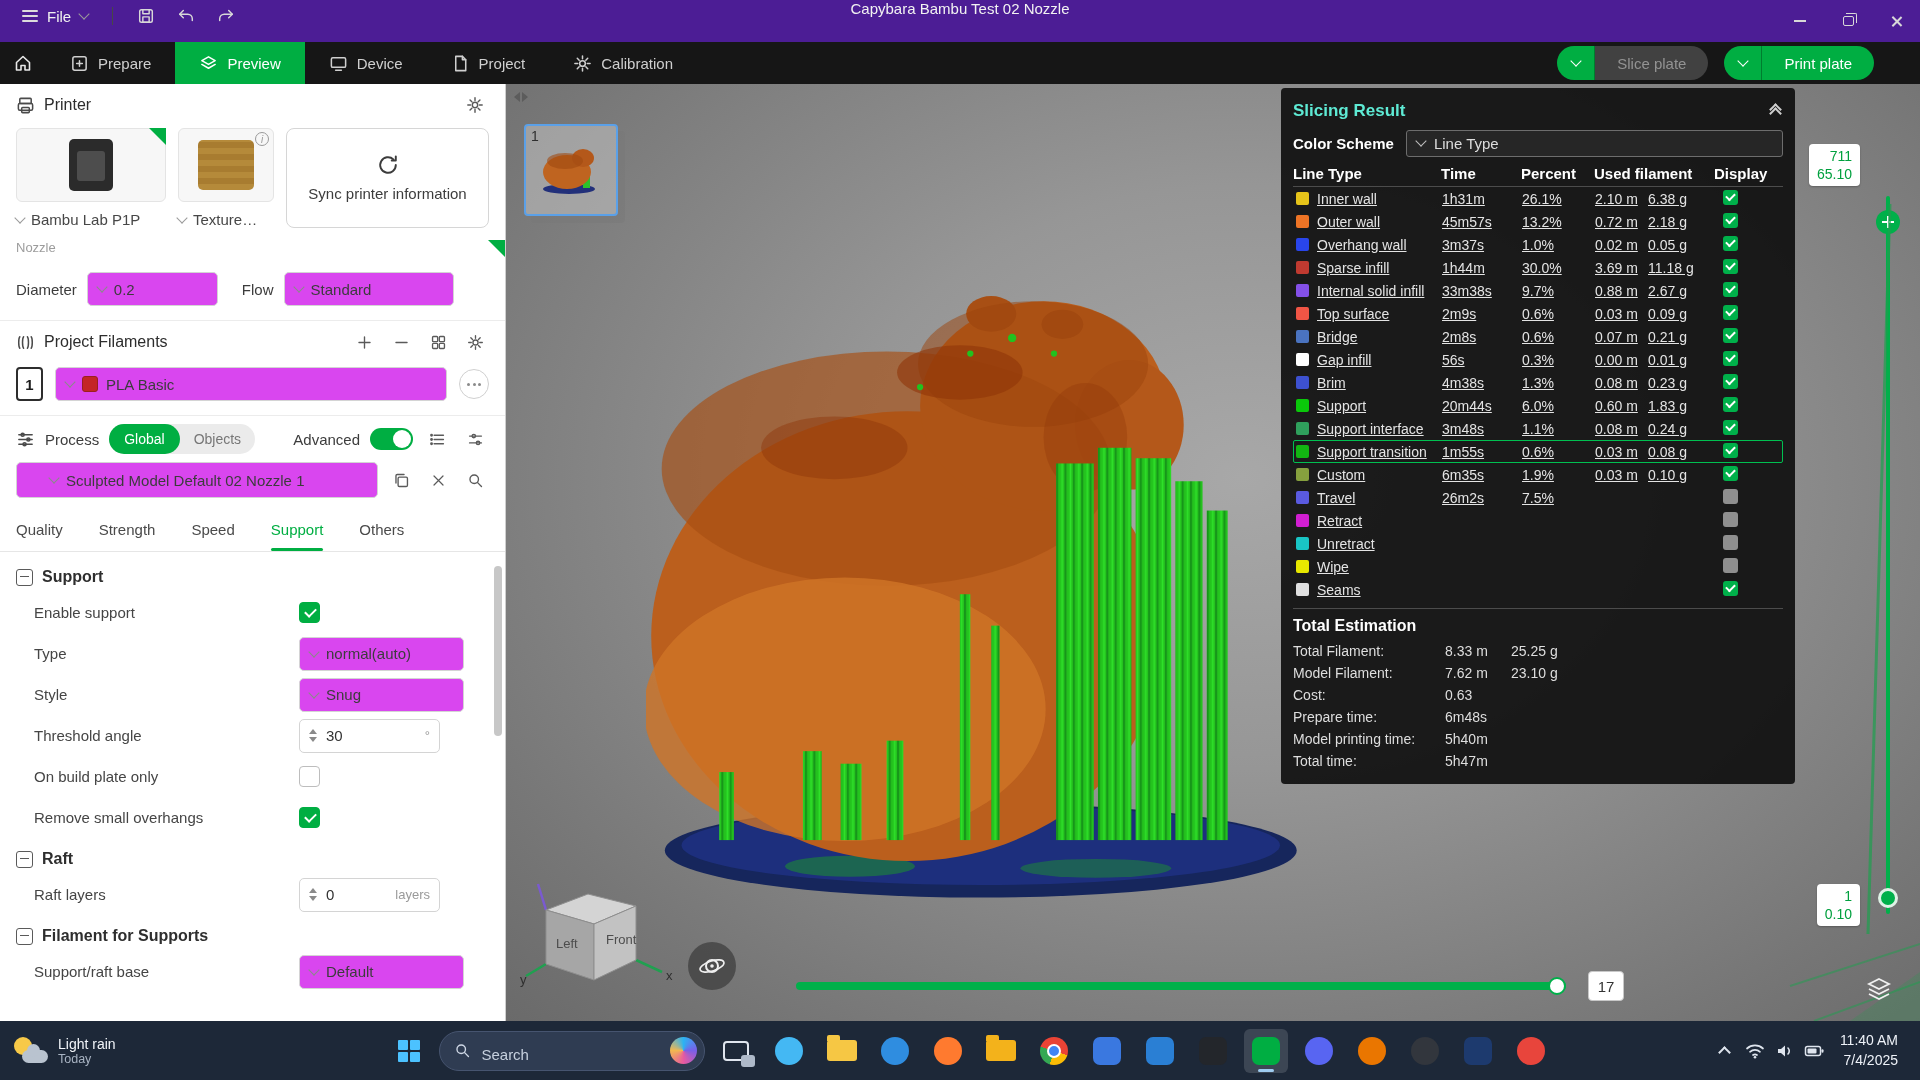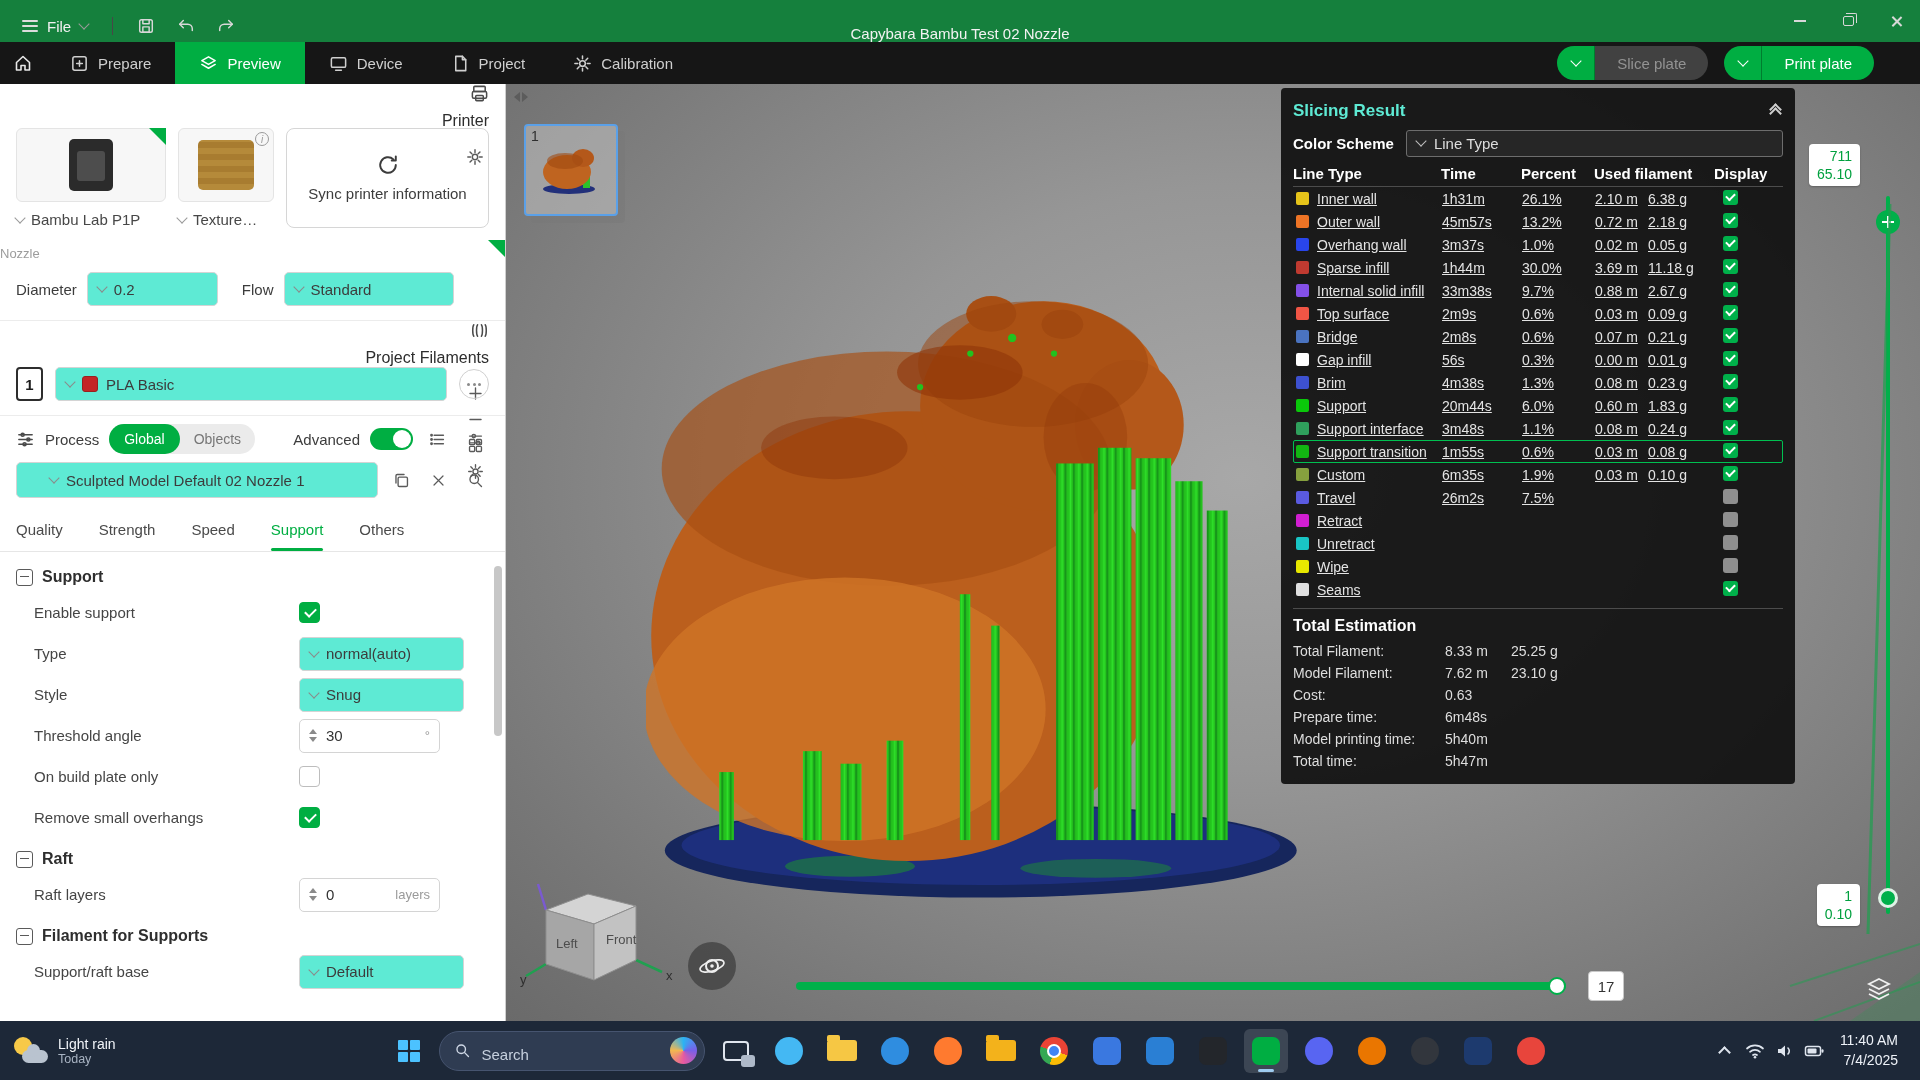--- a/index.html
+++ b/index.html
@@ -1,20 +1,20 @@
 <!DOCTYPE html>
 <html><head>
 <meta charset="utf-8">
 <style>
   * { margin:0; padding:0; box-sizing:border-box; }
   body { background:#000; font-family:"Liberation Sans", sans-serif; }
   .app { position:relative; width:1920px; height:1080px; overflow:hidden; background:#7d7d7d; user-select:none; }
 
   
-  .titlebar { position:absolute; top:0; left:0; right:0; height:42px; background:#15803d; display:flex; align-items:flex-end; color:#e6e6e6; z-index:40; }
+  .titlebar { position:absolute; top:0; left:0; right:0; height:42px; background:#4c1d95; display:flex; align-items:flex-start; color:#e6e6e6; z-index:40; }
   .tb-left { display:flex; align-items:center; padding-left:12px; gap:2px; }
   .menu-btn { display:flex; align-items:center; gap:9px; padding:4px 10px; border-radius:4px; }
   .hamburger { display:flex; flex-direction:column; gap:3px; width:16px; }
   .hamburger i { height:2px; background:#dcdcdc; border-radius:1px; }
   .menu-label { font-size:15px; color:#f0f0f0; }
   .chev { width:8px; height:8px; border-right:1.8px solid #9a9a9a; border-bottom:1.8px solid #9a9a9a; transform:rotate(45deg); margin-top:-4px; flex-shrink:0; }
   .tb-divider { width:1px; height:18px; background:#474747; margin:0 12px; }
   .tb-ico { width:38px; height:32px; display:flex; align-items:center; justify-content:center; color:#d8d8d8; border-radius:4px; }
   .isvg { stroke:currentColor; fill:none; stroke-width:1.6; stroke-linecap:round; stroke-linejoin:round; }
   .tb-title { position:absolute; left:50%; transform:translateX(-50%); font-size:15px; color:#f2f2f2; white-space:nowrap; }
@@ -37,41 +37,41 @@
   .split-btn { display:flex; align-items:stretch; height:34px; border-radius:17px; overflow:hidden; margin-right:16px; }
   .split-dd { width:38px; background:#00ae42; display:flex; align-items:center; justify-content:center; border-right:1px solid rgba(0,0,0,.28); }
   .split-dd .chev { border-color:#fff; }
   .split-main { display:flex; align-items:center; padding:0 22px; font-size:15px; white-space:nowrap; }
   .split-btn.slice .split-main { background:#414141; color:#939393; }
   .split-btn.print .split-main { background:#00ae42; color:#fff; }
   .split-btn.print { margin-right:46px; }
 
   
   .left-panel { position:absolute; top:84px; left:0; width:506px; bottom:59px; background:#fff; border-right:1px solid #cfcfcf; color:#3c3c3c; font-size:15px; display:flex; flex-direction:column; overflow:hidden; z-index:30; }
-  .lp-hdr { display:flex; align-items:flex-end; height:42px; padding:0 16px; gap:9px; flex-shrink:0;flex-direction:column; }
+  .lp-hdr { display:flex; align-items:center; height:42px; padding:0 16px; gap:9px; flex-shrink:0; }
   .lp-hdr .lbl { font-size:16px; color:#2d2d2d; }
   .sp { flex:1; }
   .icon-btn { width:28px; height:28px; display:flex; align-items:center; justify-content:center; color:#5a5a5a; border-radius:4px; }
   .sec-ico { color:#4a4a4a; display:flex; }
 
   .printer-cards { display:flex; gap:12px; padding:2px 16px 12px; flex-shrink:0; }
   .pcard { width:150px; }
   .pcard .pimg { height:74px; background:#f7f7f7; border:1px solid #e4e4e4; border-radius:6px; position:relative; display:flex; align-items:center; justify-content:center; }
   .corner-badge { position:absolute; top:-1px; right:-1px; width:0; height:0; border-top:17px solid #00ae42; border-left:17px solid transparent; }
   .printer-glyph { width:44px; height:52px; background:#2b2b2b; border-radius:5px; position:relative; }
   .printer-glyph::after { content:""; position:absolute; left:8px; top:12px; right:8px; bottom:10px; background:#4d4d4d; border-radius:3px; }
   .texture-glyph { width:56px; height:50px; border-radius:5px; background:repeating-linear-gradient(0deg,#b58a3a 0 6px,#a87c30 6px 12px), #b58a3a; }
   .info-ico { position:absolute; top:3px; right:4px; width:14px; height:14px; border:1.3px solid #9a9a9a; border-radius:50%; color:#9a9a9a; font-size:10px; display:flex; align-items:center; justify-content:center; }
   .info-ico::after { content:"i"; font-style:italic; }
   .pcard .psel { display:flex; align-items:center; gap:7px; margin-top:9px; color:#474747; font-size:15px; }
   .sync-card { flex:1; border:1px solid #d6d6d6; border-radius:8px; display:flex; flex-direction:column; align-items:center; justify-content:center; gap:8px; text-align:center; color:#3c3c3c; font-size:15px; padding:6px 14px; line-height:1.25; }
-  .nozzle-row { display:flex; align-items:center; height:26px; padding:0 0; color:#9c9c9c; font-size:13px; position:relative; flex-shrink:0; }
+  .nozzle-row { display:flex; align-items:flex-start; height:26px; padding:0 16px; color:#9c9c9c; font-size:13px; position:relative; flex-shrink:0; }
   .nozzle-row .corner-badge { top:0; right:0; }
   .dims-row { display:flex; align-items:center; gap:10px; padding:6px 16px 14px; border-bottom:1px solid #ececec; flex-shrink:0; }
-  .selbox { display:flex; align-items:center; gap:8px; border:1px solid #d4d4d4; border-radius:5px; height:34px; padding:0 10px; background:#5eead4; white-space:nowrap; }
+  .selbox { display:flex; align-items:center; gap:8px; border:1px solid #d4d4d4; border-radius:5px; height:34px; padding:0 10px; background:#d946ef; white-space:nowrap; }
   .selbox .chev { border-color:#8a8a8a; }
   .dim-sel { width:131px; margin-right:14px; }
   .flow-sel { width:170px; }
 
   .fil-row { display:flex; align-items:center; gap:12px; padding:4px 16px 14px; border-bottom:1px solid #ececec; flex-shrink:0; }
   .fil-idx { width:27px; height:34px; border:2px solid #2d2d2d; border-radius:4px; display:flex; align-items:center; justify-content:center; font-weight:bold; font-size:15px; color:#1d1d1d; background:#fff; }
   .fil-sel { flex:1; }
   .fil-swatch { width:16px; height:16px; border-radius:3px; background:#c42525; border:1px solid #992020; }
   .fil-more { width:30px; height:30px; border:1px solid #d0d0d0; border-radius:50%; display:flex; align-items:center; justify-content:center; gap:2.5px; }
   .fil-more i { width:3px; height:3px; border-radius:50%; background:#8a8a8a; }

